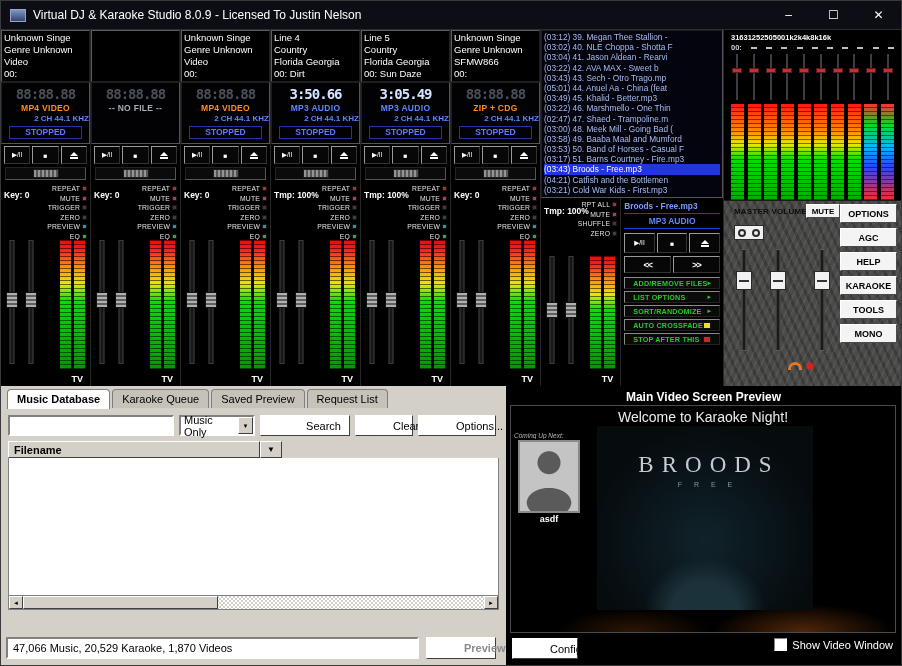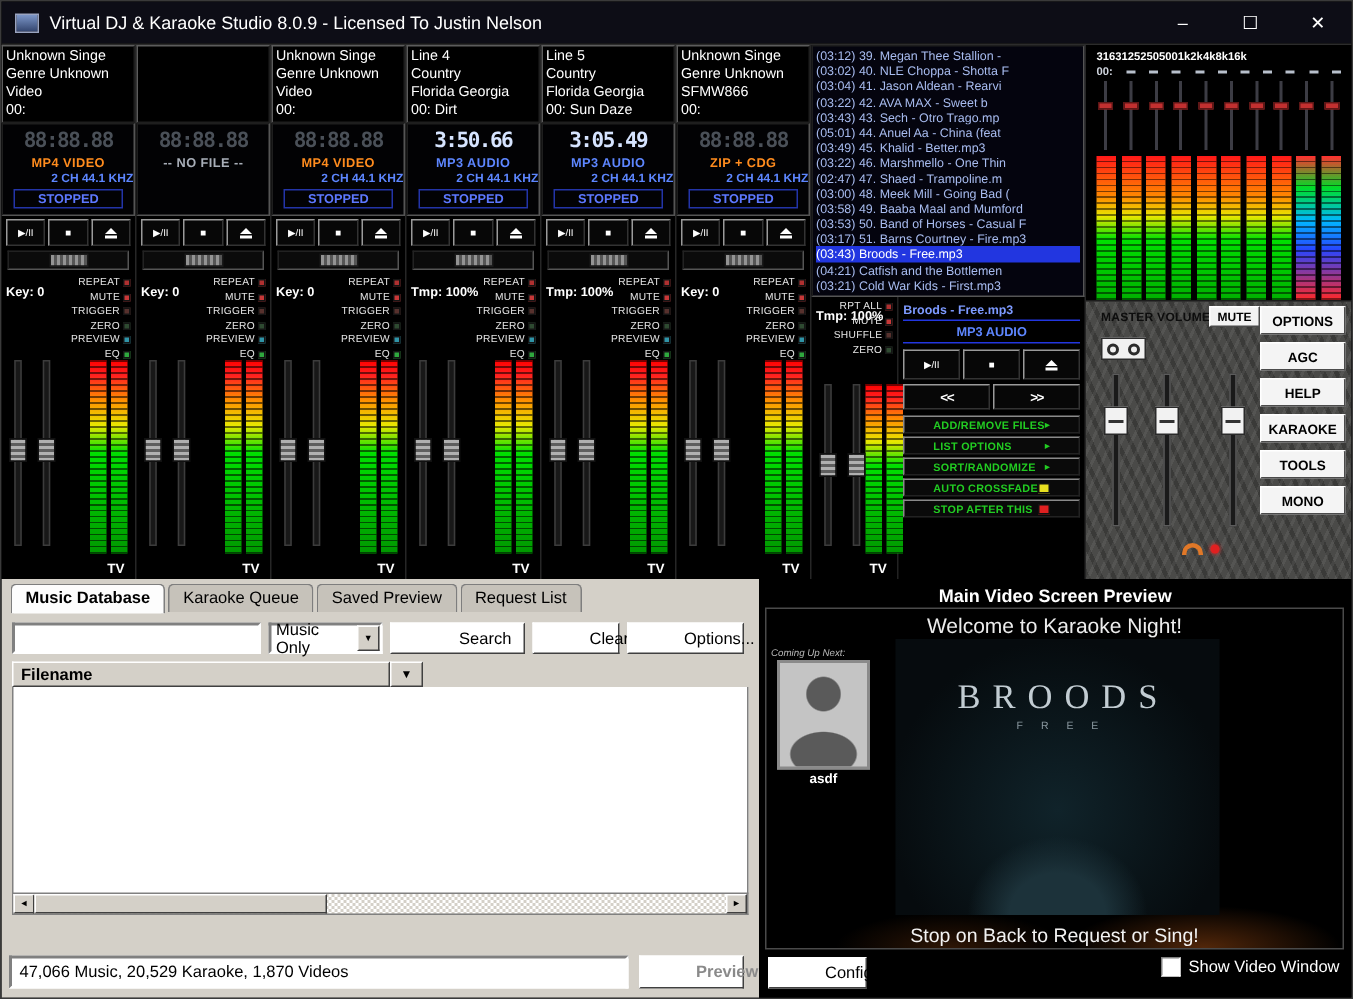--- a/index.html
+++ b/index.html
@@ -72,21 +72,21 @@
   .pl-player { flex:1; padding:2px 3px; display:flex; flex-direction:column; }
   .pl-title { font-size:8.3px; font-weight:bold; color:#7d9aff; height:12px; line-height:12px; white-space:nowrap; overflow:hidden; }
   .pl-sep { height:1px; background:#2236e0; margin:1px 0 2px; }
   .pl-format { font-size:8.5px; font-weight:bold; color:#5d86ff; text-align:center; height:11px; line-height:11px; }
   .pl-transport { display:flex; gap:2px; height:20px; margin:2px 0 3px; }
   .pl-seek { display:flex; gap:2px; height:17px; margin-bottom:4px; }
   .seek-btn { flex:1; background:#070707; border:1px solid; border-color:#9a9a9a #333 #333 #9a9a9a; color:#fff;
               font-size:9px; font-weight:bold; letter-spacing:-1px; display:flex; align-items:center; justify-content:center; }
   .pl-menu { display:flex; flex-direction:column; gap:2px; }
   .menu-item { height:12px; background:#0a0a0a; border:1px solid; border-color:#8a8a8a #222 #222 #8a8a8a;
-               display:flex; align-items:center; justify-content:space-between; padding:0 19px; }
+               display:flex; align-items:center; justify-content:space-between; padding:0 8px; }
   .menu-label { font-size:7.2px; font-weight:bold; color:#22cc22; letter-spacing:.2px; white-space:nowrap; }
   .menu-arrow { font-size:7px; color:#22cc22; }
   .mled { width:8px; height:7px; border:1px solid #111; }
 
   
   .spectrum-col { flex:1; display:flex; flex-direction:column; }
   .spec-top { height:170px; padding:3px 4px 0; background:#000; }
   .freq-row { display:flex; justify-content:flex-start; padding:0 3px; height:10px; }
   .freq-label { font-size:7.5px; font-weight:bold; color:#fff; }
   .tick-row { display:flex; justify-content:space-between; align-items:center; padding:0 3px; height:9px; }
@@ -889,21 +889,20 @@
         <div>
     <div class="thumb placeholder"></div>
     <div class="thumb-label">asdf</div>
             </div>
           </div>
         <div class="album">
           <div class="album-title">BROODS</div>
           <div class="album-sub">F R E E</div>
           <div class="album-hands"></div>
         </div>
-        <div class="video-footer">Stop on Back to Request or Sing!</div>
       </div>
       <div class="config-row">
         <button class="btn95 configure-btn">Configure...</button>
         <div class="show-video">
           <span class="checkbox"></span>
           <span>Show Video Window</span>
         </div>
       </div>
     </div>
   </div>

